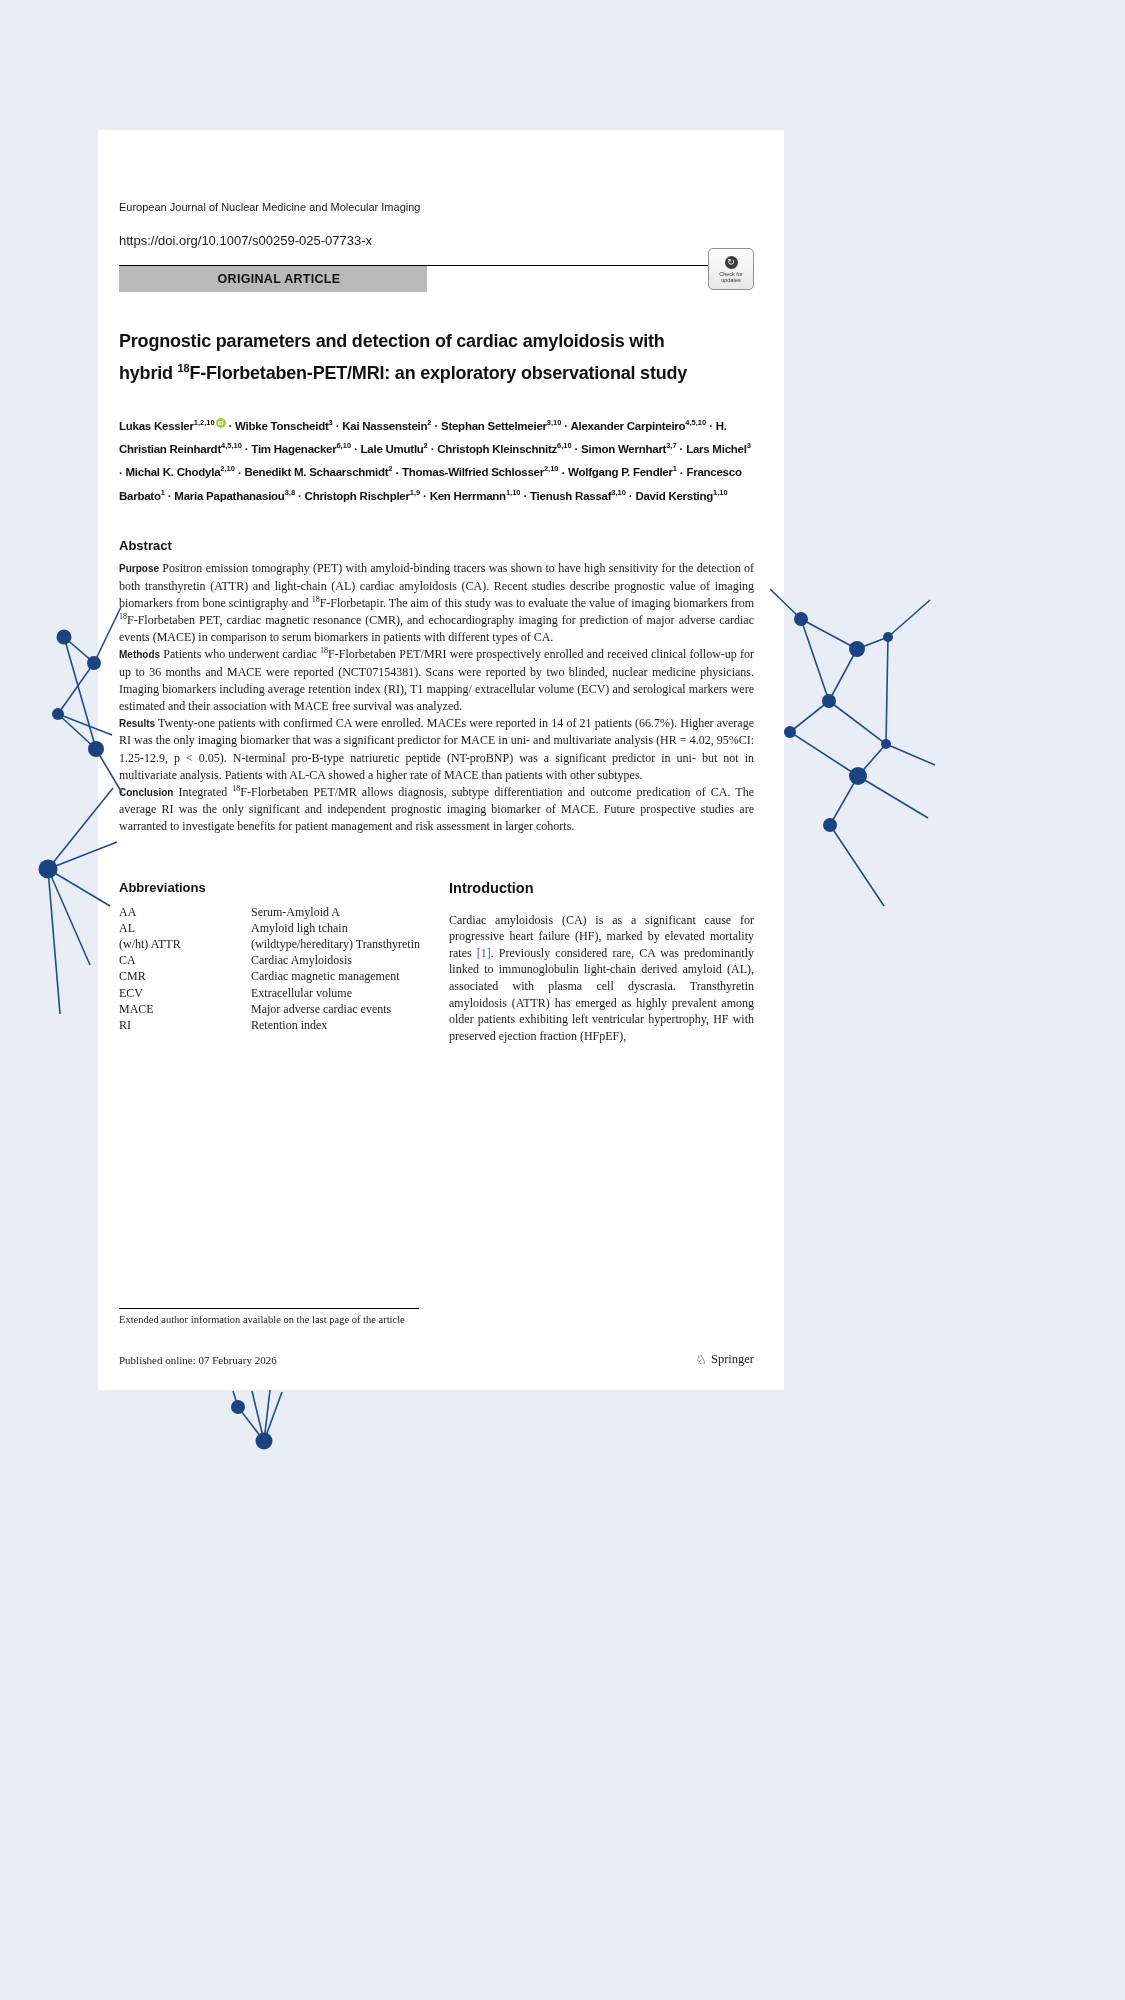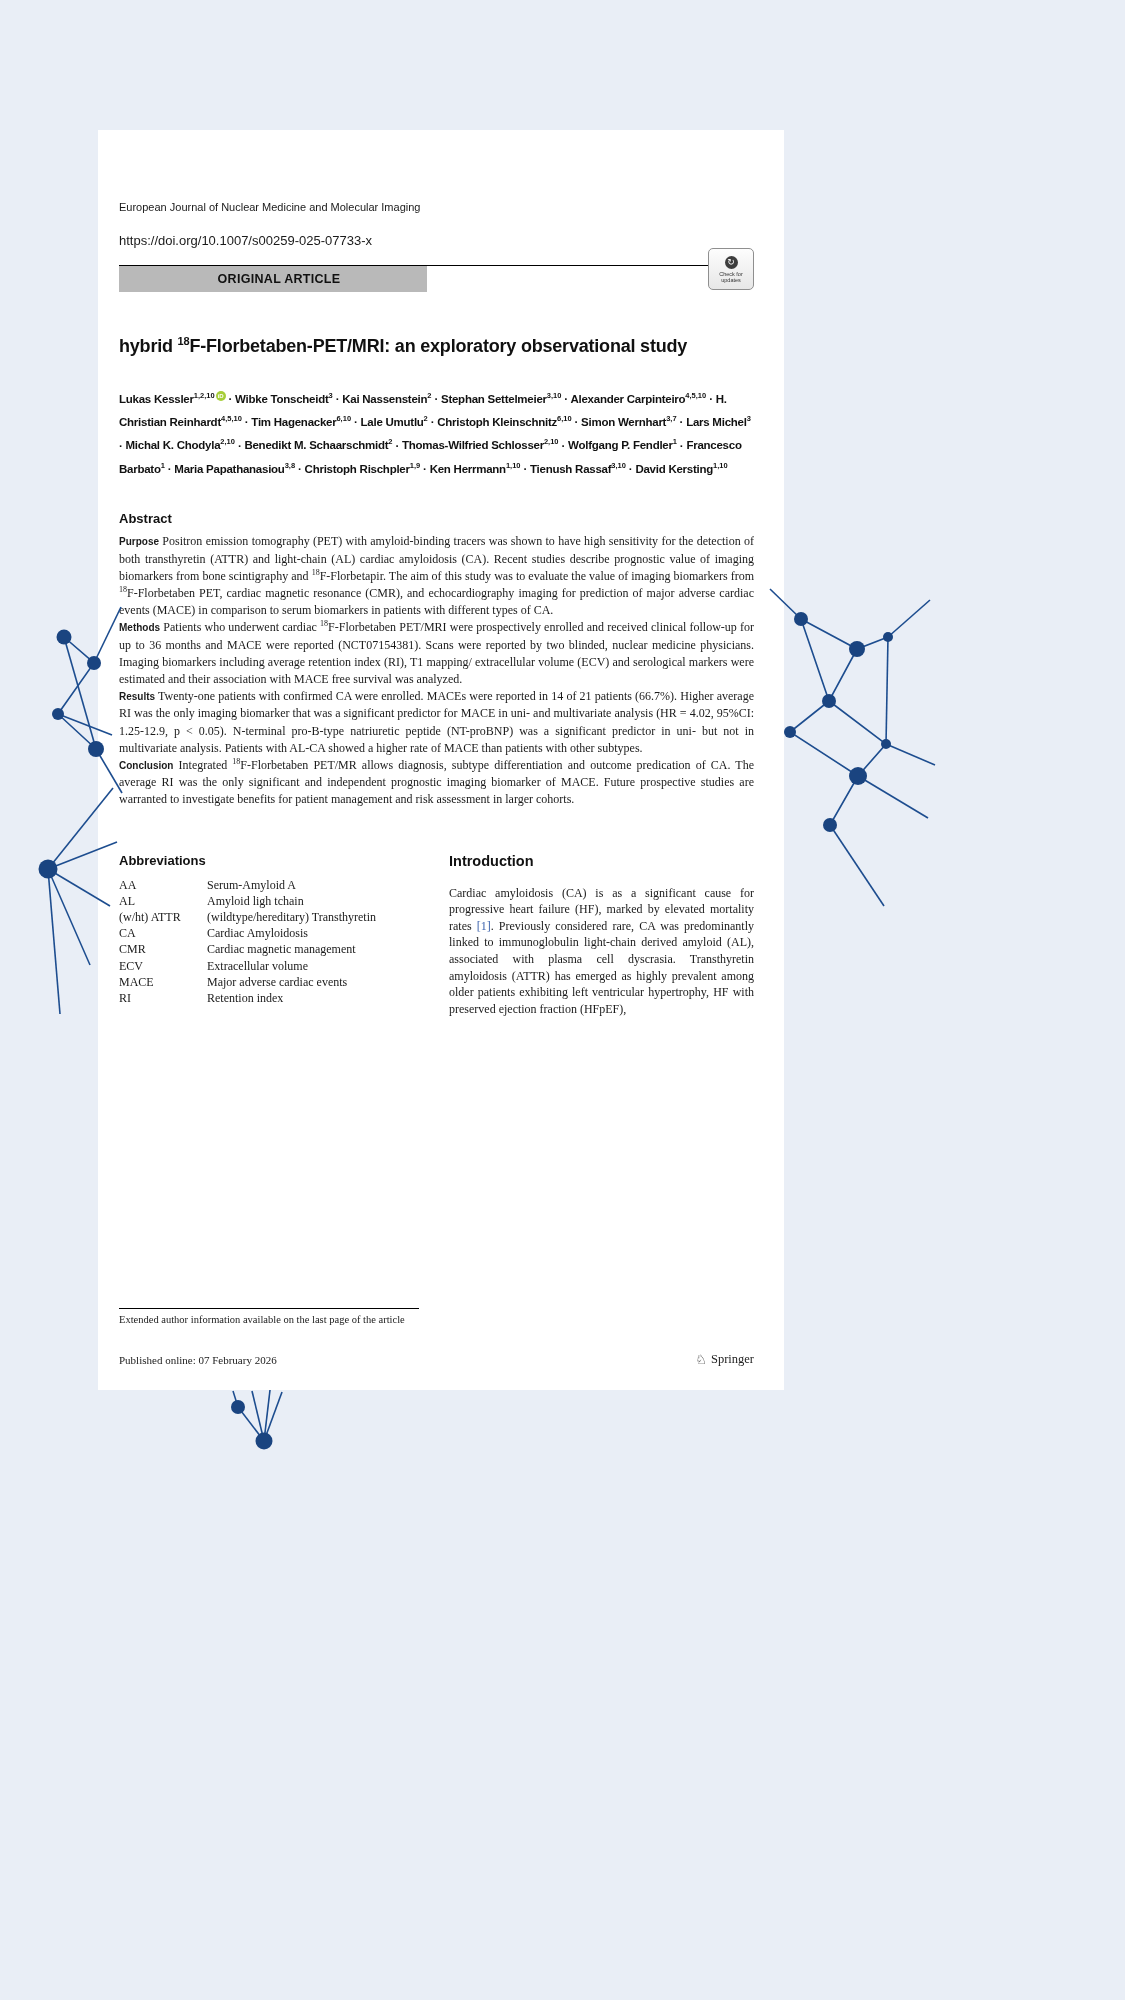--- a/index.html
+++ b/index.html
@@ -27,21 +27,21 @@
   .abs-body{margin-top:7px;font-family:"Liberation Serif",serif;font-size:12px;line-height:17.2px;}
   .abs-body p{margin:0;text-align:justify;}
   .abs-body sup,.kw sup,.col-right sup{font-size:8px;line-height:0;}
   b.runin{font-family:Liberation Sans, sans-serif;font-size:10px;}
   .kw{margin-top:15px;font-family:"Liberation Serif",serif;font-size:12px;line-height:17.2px;}
   .cite{color:#3c63ad;}
   .columns{margin-top:44px;display:flex;gap:28px;}
   .col-left{width:302px;flex:none;}
   .col-right{flex:1;}
   .ab-head{font-weight:bold;font-size:13px;color:#111;margin-bottom:9px;}
-  .ab-row{display:flex;font-family:"Liberation Serif",serif;font-size:12px;line-height:16.2px;}
+  .ab-row{display:flex;font-family:"Liberation Serif",serif;font-size:12px;line-height:16.2px;gap:44px;}
   .ab-k{width:88px;flex:none;}
   .intro-head{font-weight:bold;font-size:14.5px;color:#111;}
   .intro-p{margin:16px 0 0 0;font-family:"Liberation Serif",serif;font-size:12px;line-height:16.6px;text-align:justify;}
   .footnote{position:absolute;left:13px;top:1178px;width:430px;}
   .footnote-rule{width:300px;border-top:1.2px solid #000;}
   .footnote-txt{margin-top:5px;font-family:"Liberation Serif",serif;font-size:10.5px;}
   .pubrow{position:absolute;left:13px;right:30px;top:1222px;display:flex;justify-content:space-between;align-items:center;
           font-family:"Liberation Serif",serif;font-size:11px;}
   .springer{display:flex;align-items:center;gap:4px;font-size:12.5px;color:#222;}
   .springer-mark{font-size:13px;line-height:13px;}
@@ -60,20 +60,21 @@
       <div class="rulebox">
         <div class="banner">ORIGINAL ARTICLE</div>
       </div>
 
       <div class="badge">
         <div class="badge-circ">↻</div>
         <div class="badge-txt">Check for updates</div>
       </div>
 
       <div class="title">
+        <div>Prognostic parameters and detection of cardiac amyloidosis with</div>
         <div>hybrid <sup>18</sup>F-Florbetaben-PET/MRI: an exploratory observational study</div>
       </div>
 
       <div class="authors" id="authors"><span>Lukas Kessler<sup>1,2,10</sup></span><span class="orcid">iD</span> · <span>Wibke Tonscheidt<sup>3</sup></span> · <span>Kai Nassenstein<sup>2</sup></span> · <span>Stephan Settelmeier<sup>3,10</sup></span> · <span>Alexander Carpinteiro<sup>4,5,10</sup></span> · <span>H. Christian Reinhardt<sup>4,5,10</sup></span> · <span>Tim Hagenacker<sup>6,10</sup></span> · <span>Lale Umutlu<sup>2</sup></span> · <span>Christoph Kleinschnitz<sup>6,10</sup></span> · <span>Simon Wernhart<sup>3,7</sup></span> · <span>Lars Michel<sup>3</sup></span> · <span>Michal K. Chodyla<sup>2,10</sup></span> · <span>Benedikt M. Schaarschmidt<sup>2</sup></span> · <span>Thomas-Wilfried Schlosser<sup>2,10</sup></span> · <span>Wolfgang P. Fendler<sup>1</sup></span> · <span>Francesco Barbato<sup>1</sup></span> · <span>Maria Papathanasiou<sup>3,8</sup></span> · <span>Christoph Rischpler<sup>1,9</sup></span> · <span>Ken Herrmann<sup>1,10</sup></span> · <span>Tienush Rassaf<sup>3,10</sup></span> · <span>David Kersting<sup>1,10</sup></span></div>
 
 
       <div class="sec-head">Abstract</div>
       <div class="abs-body" id="abs-paragraphs">
           <p><b class="runin">Purpose</b> Positron emission tomography (PET) with amyloid-binding tracers was shown to have high sensitivity for the detection of both transthyretin (ATTR) and light-chain (AL) cardiac amyloidosis (CA). Recent studies describe prognostic value of imaging biomarkers from bone scintigraphy and <sup>18</sup>F-Florbetapir. The aim of this study was to evaluate the value of imaging biomarkers from <sup>18</sup>F-Florbetaben PET, cardiac magnetic resonance (CMR), and echocardiography imaging for prediction of major adverse cardiac events (MACE) in comparison to serum biomarkers in patients with different types of CA.</p>
           <p><b class="runin">Methods</b> Patients who underwent cardiac <sup>18</sup>F-Florbetaben PET/MRI were prospectively enrolled and received clinical follow-up for up to 36 months and MACE were reported (NCT07154381). Scans were reported by two blinded, nuclear medicine physicians. Imaging biomarkers including average retention index (RI), T1 mapping/ extracellular volume (ECV) and serological markers were estimated and their association with MACE free survival was analyzed.</p>

